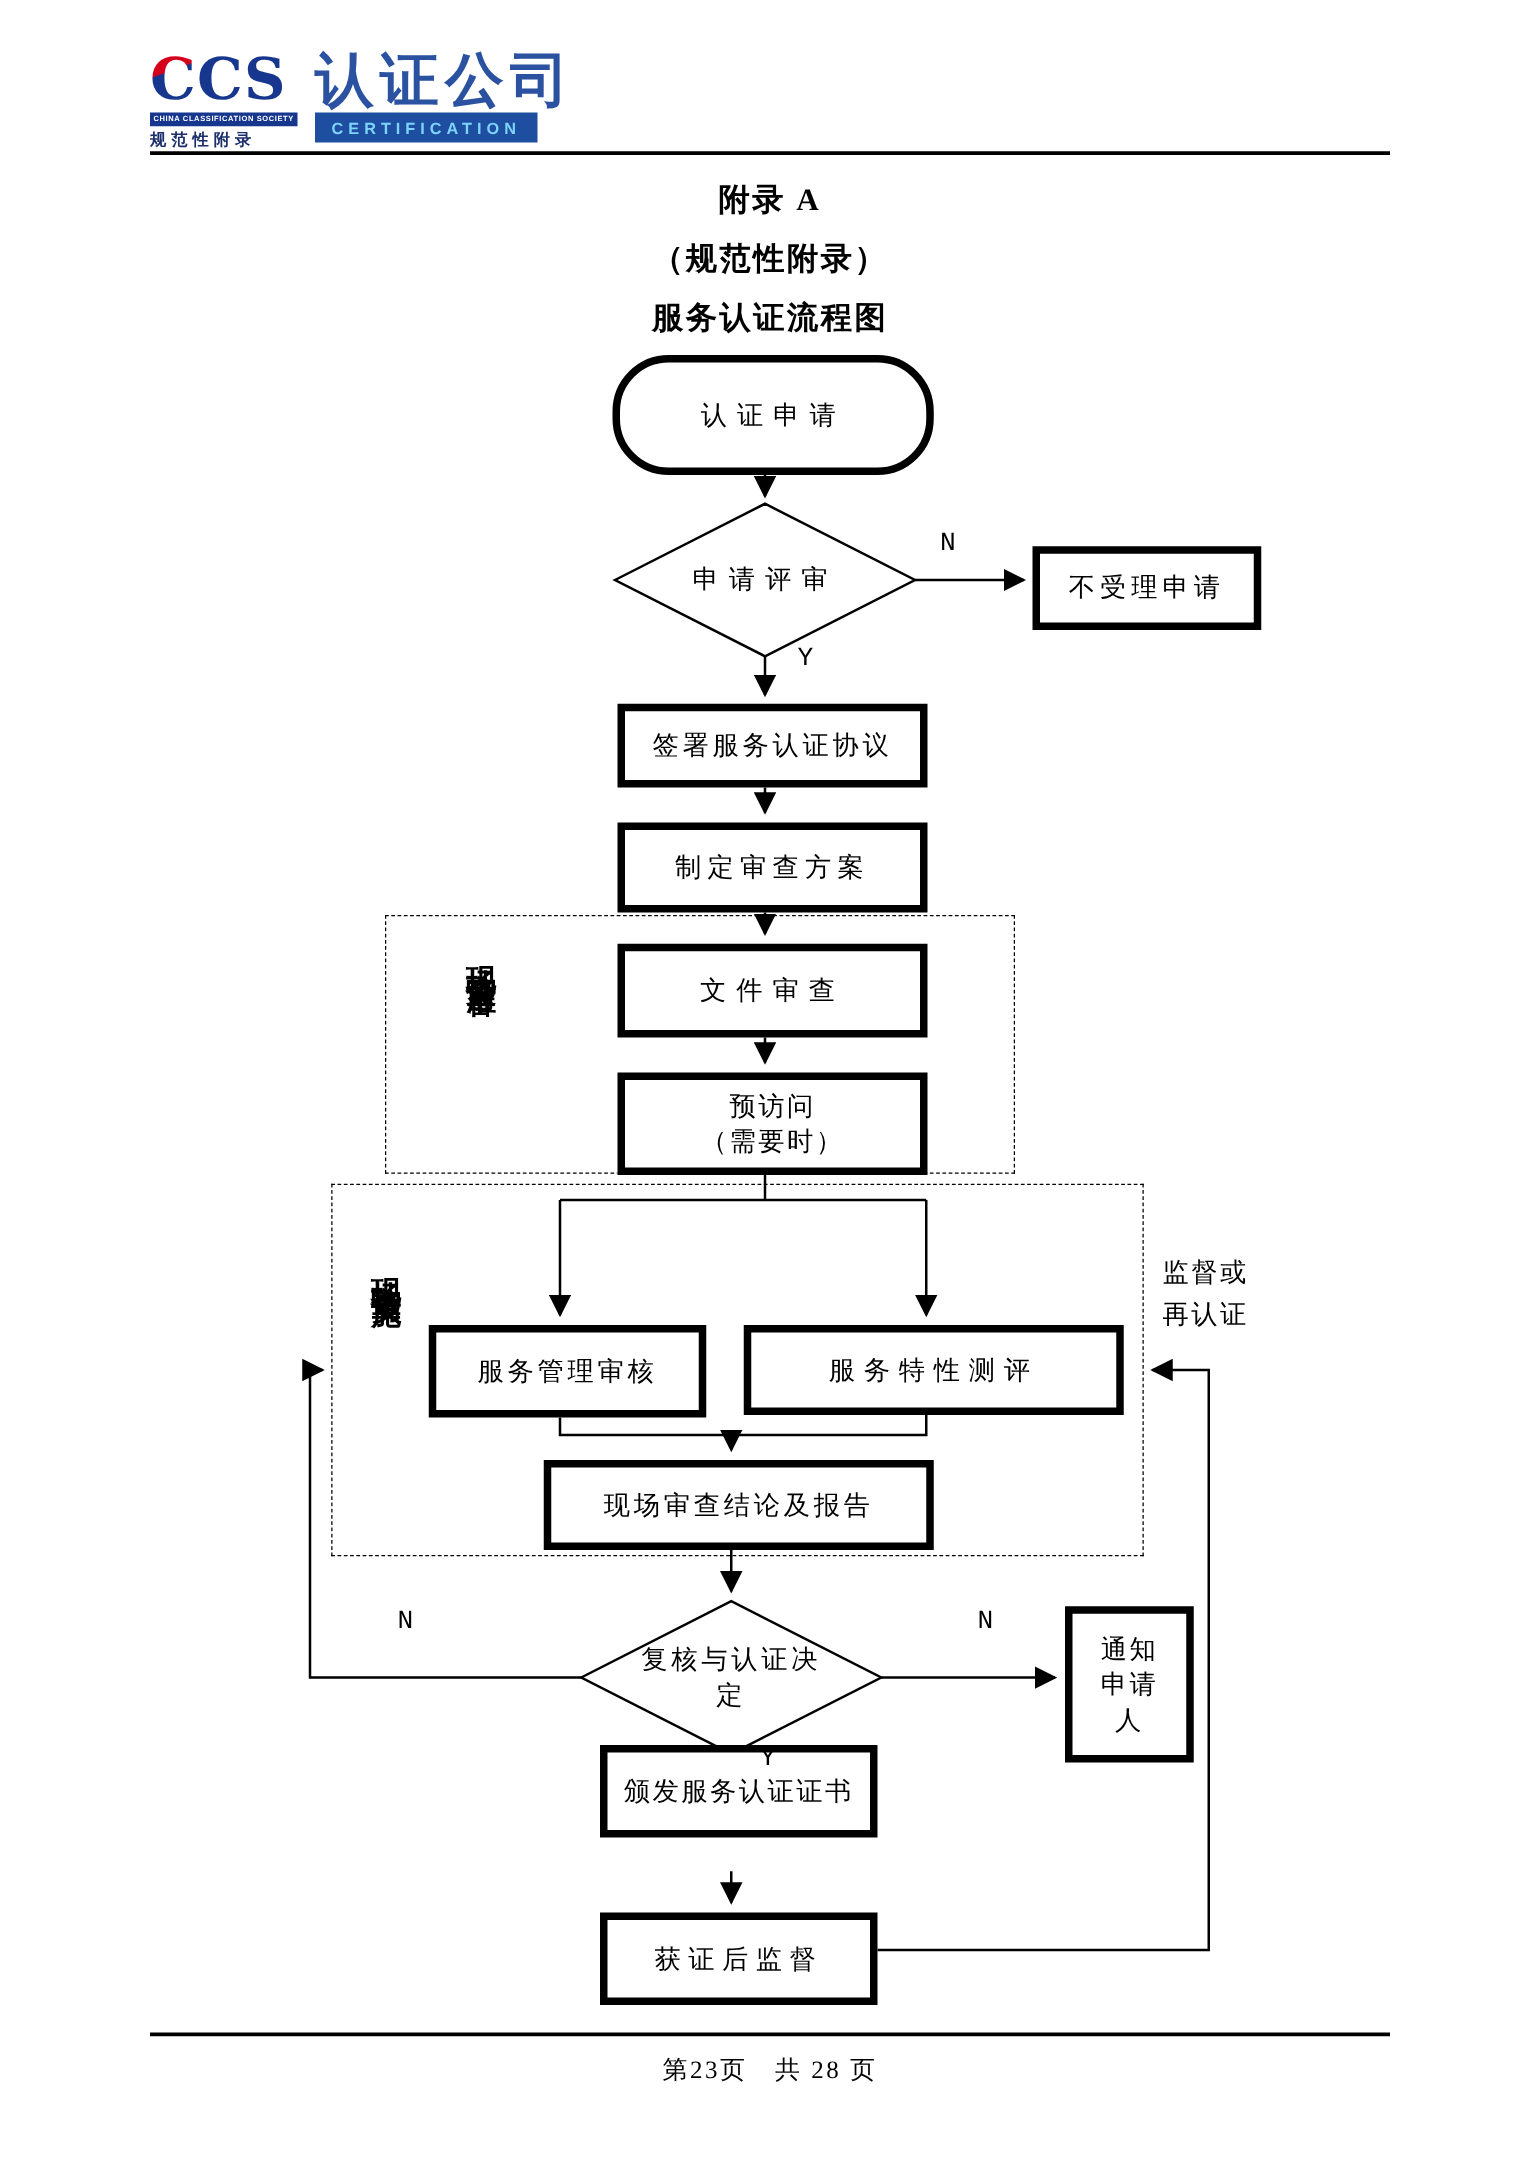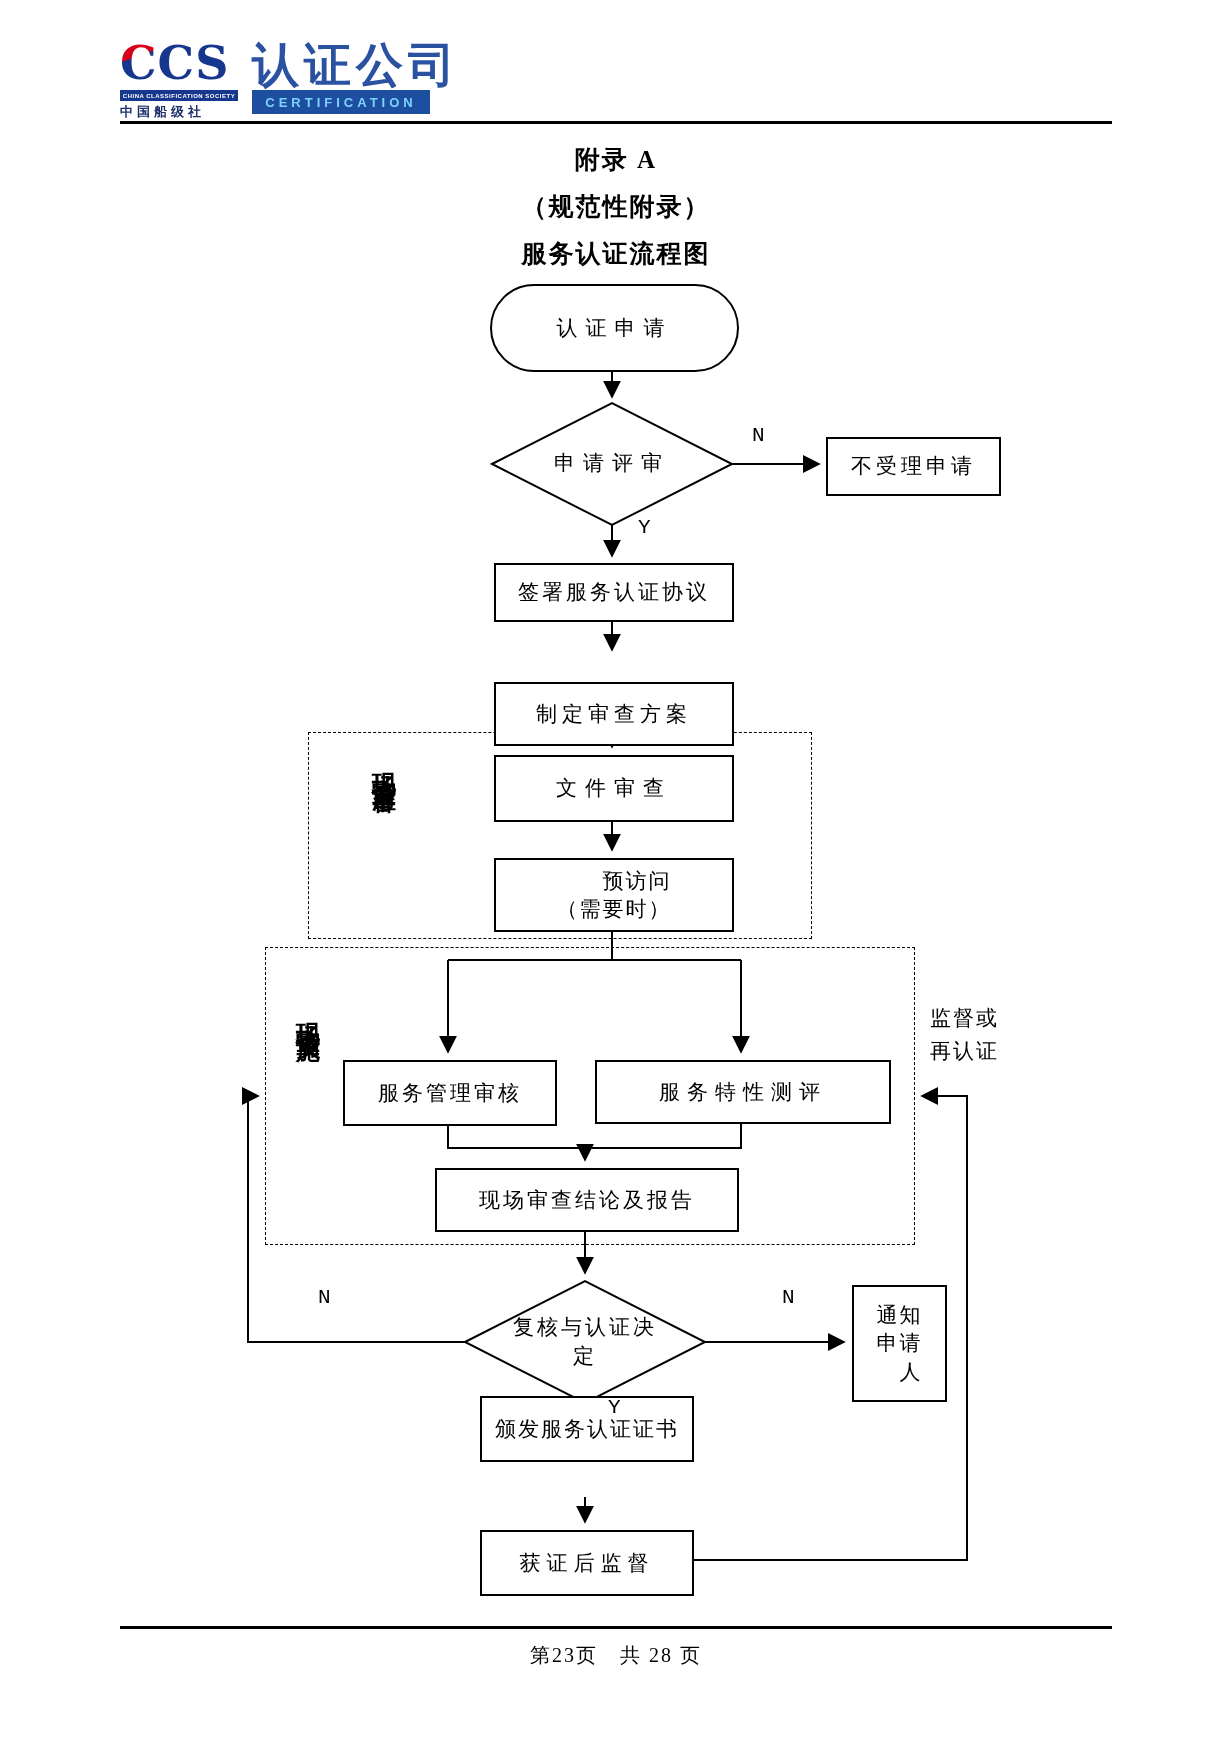--- a/index.html
+++ b/index.html
@@ -28,22 +28,22 @@
   .rule{position:absolute;left:120px;width:992px;height:3px;background:#000;}
   .rule-top{top:121px;}
   .rule-bottom{top:1626px;}
 
   
   .title{position:absolute;left:0;right:0;text-align:center;font-size:25px;font-weight:bold;letter-spacing:2px;}
 
   
   .conn{position:absolute;left:0;top:0;z-index:2;pointer-events:none;}
   .dashed{position:absolute;border:1.5px dashed #000;background:transparent;z-index:1;}
-  .node{position:absolute;border:2px solid #000000;background:#fff;z-index:3;
-        display:flex;align-items:center;justify-content:center;text-align:right;
+  .node{position:absolute;border:6px solid #000000;background:#fff;z-index:3;
+        display:flex;align-items:center;justify-content:center;text-align:center;
         font-size:21px;letter-spacing:4px;line-height:1.35;}
   .oval{border-radius:45px;}
   .ml{white-space:pre-line;}
   .dtext{position:absolute;z-index:3;display:flex;align-items:center;justify-content:center;
          text-align:center;font-size:21px;letter-spacing:3px;line-height:1.4;}
   .flabel{position:absolute;z-index:3;font-size:21px;font-family:"Liberation Mono",monospace;}
   .vlabel{position:absolute;z-index:3;writing-mode:vertical-rl;text-orientation:upright;
           font-size:24px;font-weight:bold;letter-spacing:3px;}
   .note{position:absolute;z-index:3;font-size:21px;letter-spacing:2px;line-height:1.55;text-align:left;}
 
@@ -51,21 +51,21 @@
   .footer{position:absolute;left:0;right:0;top:1642px;text-align:center;font-size:20px;letter-spacing:2px;}
 </style>
 </head>
 <body>
 
 <div class="page">
 
   <div class="logo">
     <span class="ccs-text">CCS</span>
     <div class="soc-bar">CHINA CLASSIFICATION SOCIETY</div>
-    <div class="soc-cn">中国船级社</div>
+    <div class="soc-cn">规范性附录</div>
     <span class="company">认证公司</span>
     <div class="cert-bar">CERTIFICATION</div>
   </div>
 
 
   <div class="rule rule-top"></div>
 
   <div class="title" style="top:143px;">附录 A</div>
   <div class="title" style="top:237px;">服务认证流程图</div>
   <div class="title" style="top:190px;">（规范性附录）</div>
@@ -109,21 +109,21 @@
   <div class="vlabel" style="left:292px;top:1003px;height:175px;">现场审查实施</div>
 
   <div class="node oval" style="left:490px;top:284px;width:245px;height:84px;letter-spacing:8px;">认证申请</div>
 
   <div class="dtext" style="left:502px;top:448px;width:220px;height:32px;letter-spacing:8px;">申请评审</div>
 
   <div class="node" style="left:826px;top:437px;width:171px;height:55px;">不受理申请</div>
 
   <div class="node" style="left:494px;top:563px;width:236px;height:55px;letter-spacing:3px;">签署服务认证协议</div>
 
-  <div class="node" style="left:494px;top:658px;width:236px;height:60px;letter-spacing:5px;margin-top:24px;">制定审查方案</div>
+  <div class="node" style="left:494px;top:658px;width:236px;height:60px;letter-spacing:5px;">制定审查方案</div>
 
   <div class="node" style="left:494px;top:755px;width:236px;height:63px;letter-spacing:8px;">文件审查</div>
 
   <div class="node ml" style="left:494px;top:858px;width:236px;height:70px;letter-spacing:2px;">预访问
 （需要时）</div>
 
   <div class="node" style="left:343px;top:1060px;width:210px;height:62px;letter-spacing:3px;">服务管理审核</div>
 
   <div class="node" style="left:435px;top:1168px;width:300px;height:60px;letter-spacing:3px;">现场审查结论及报告</div>
 

